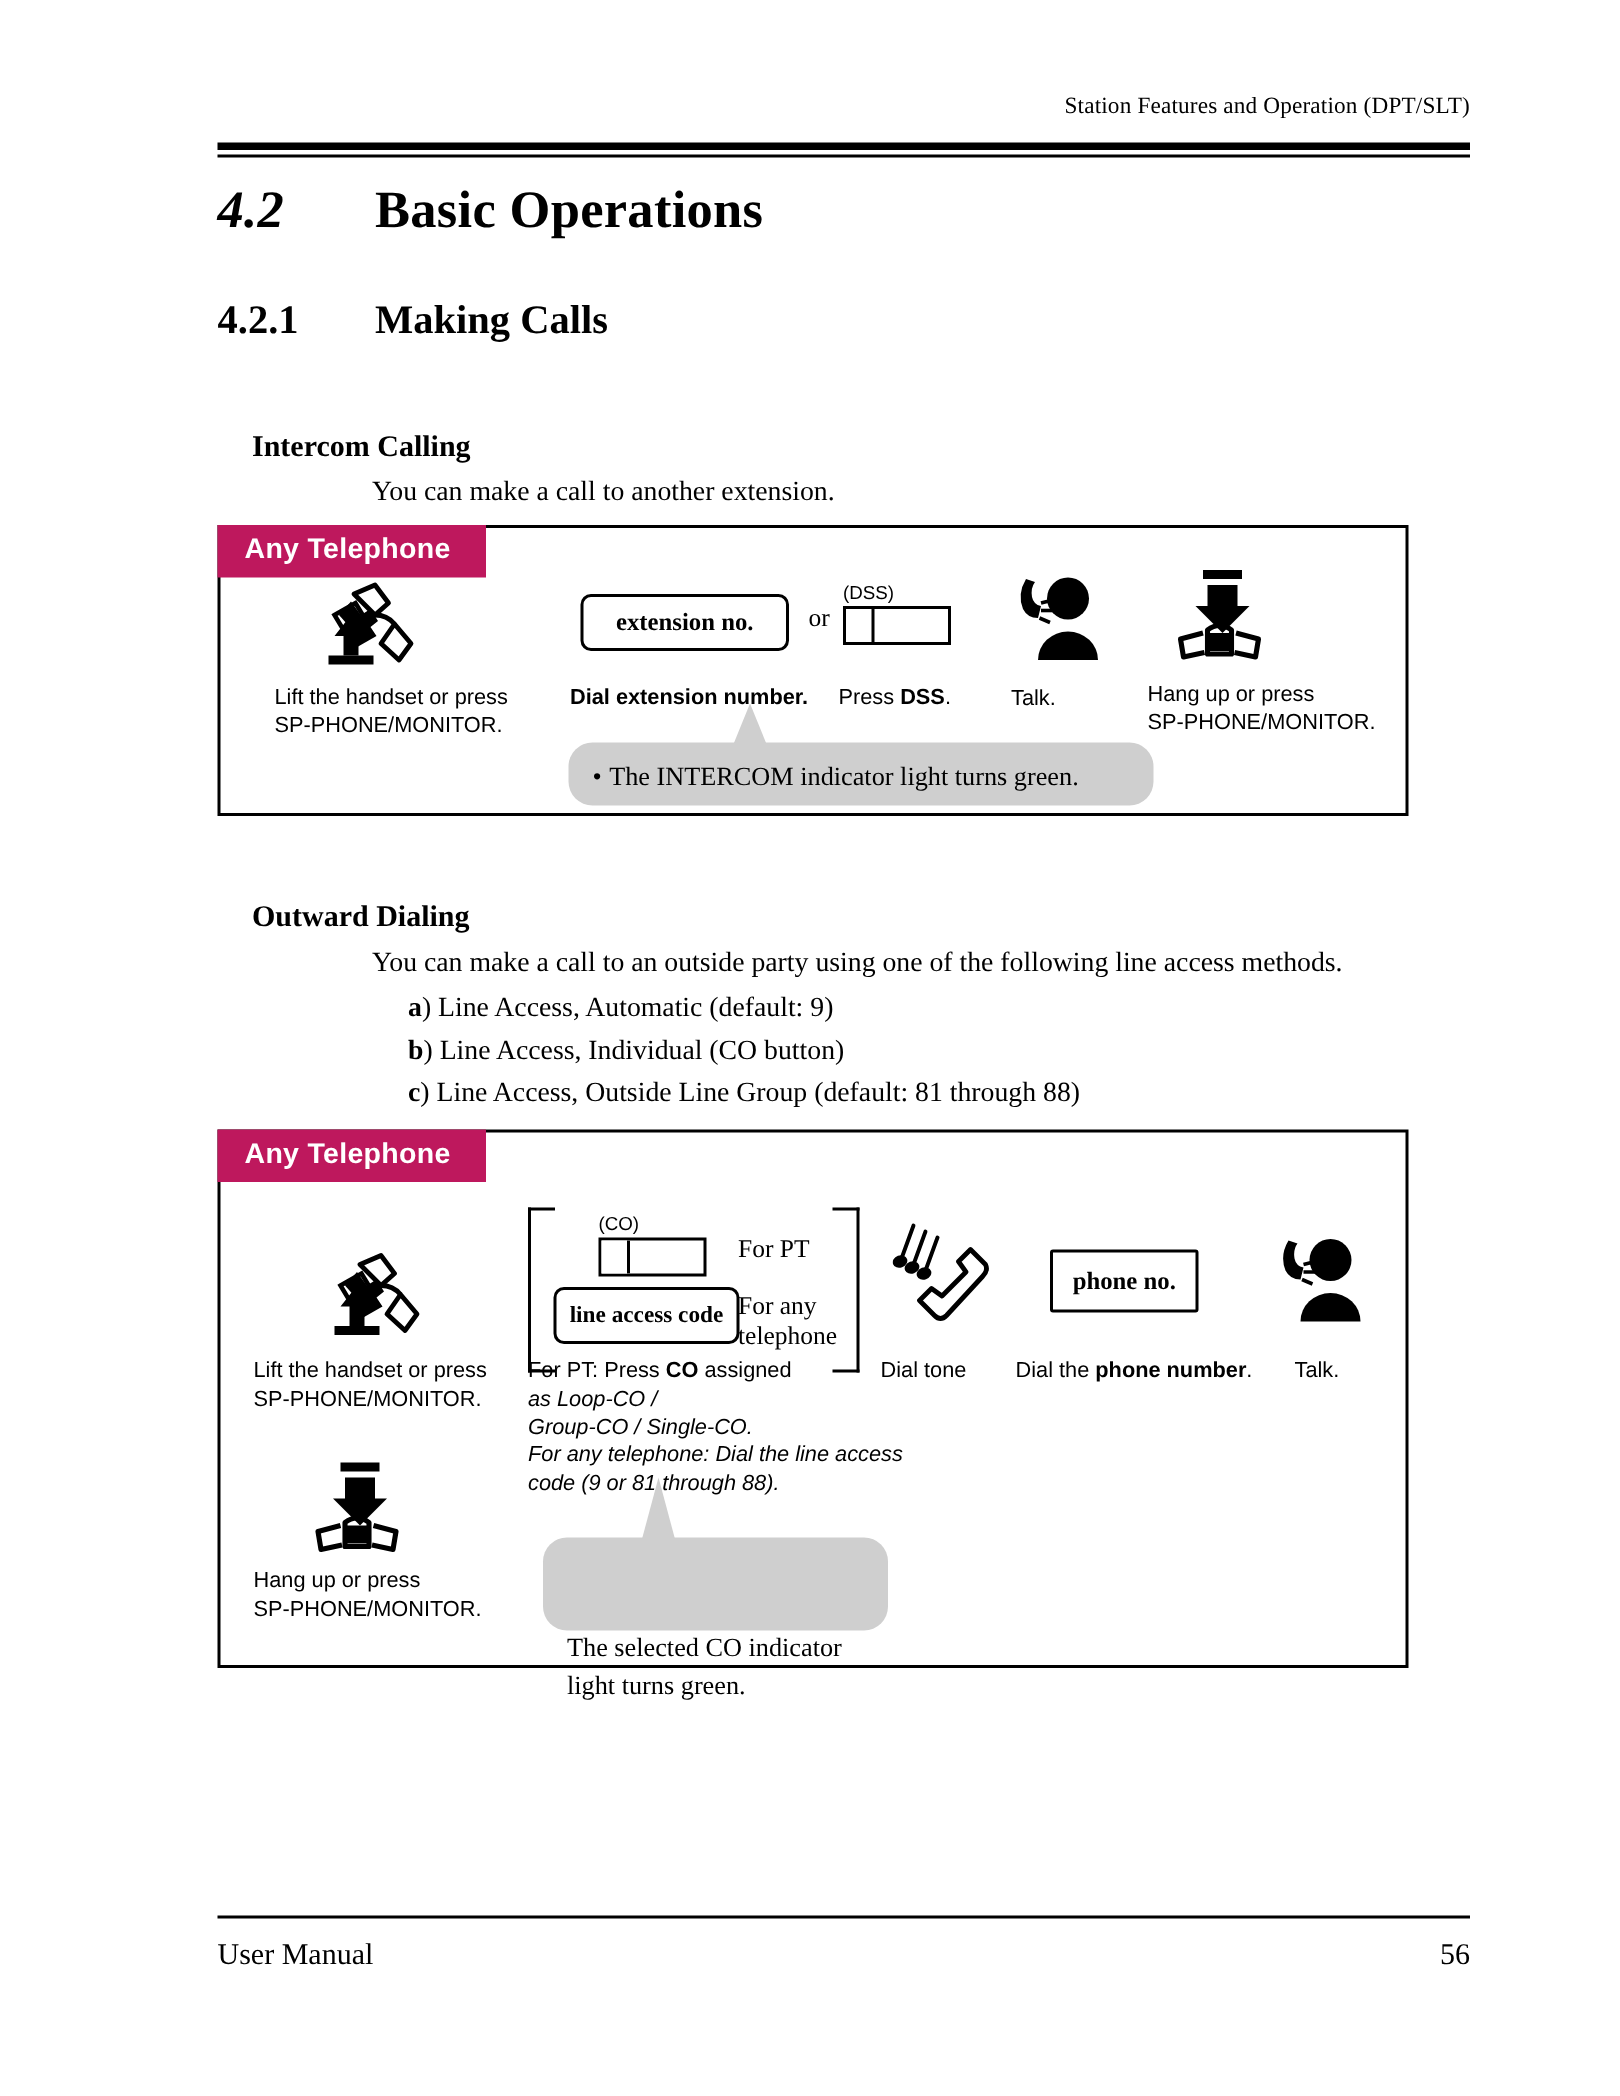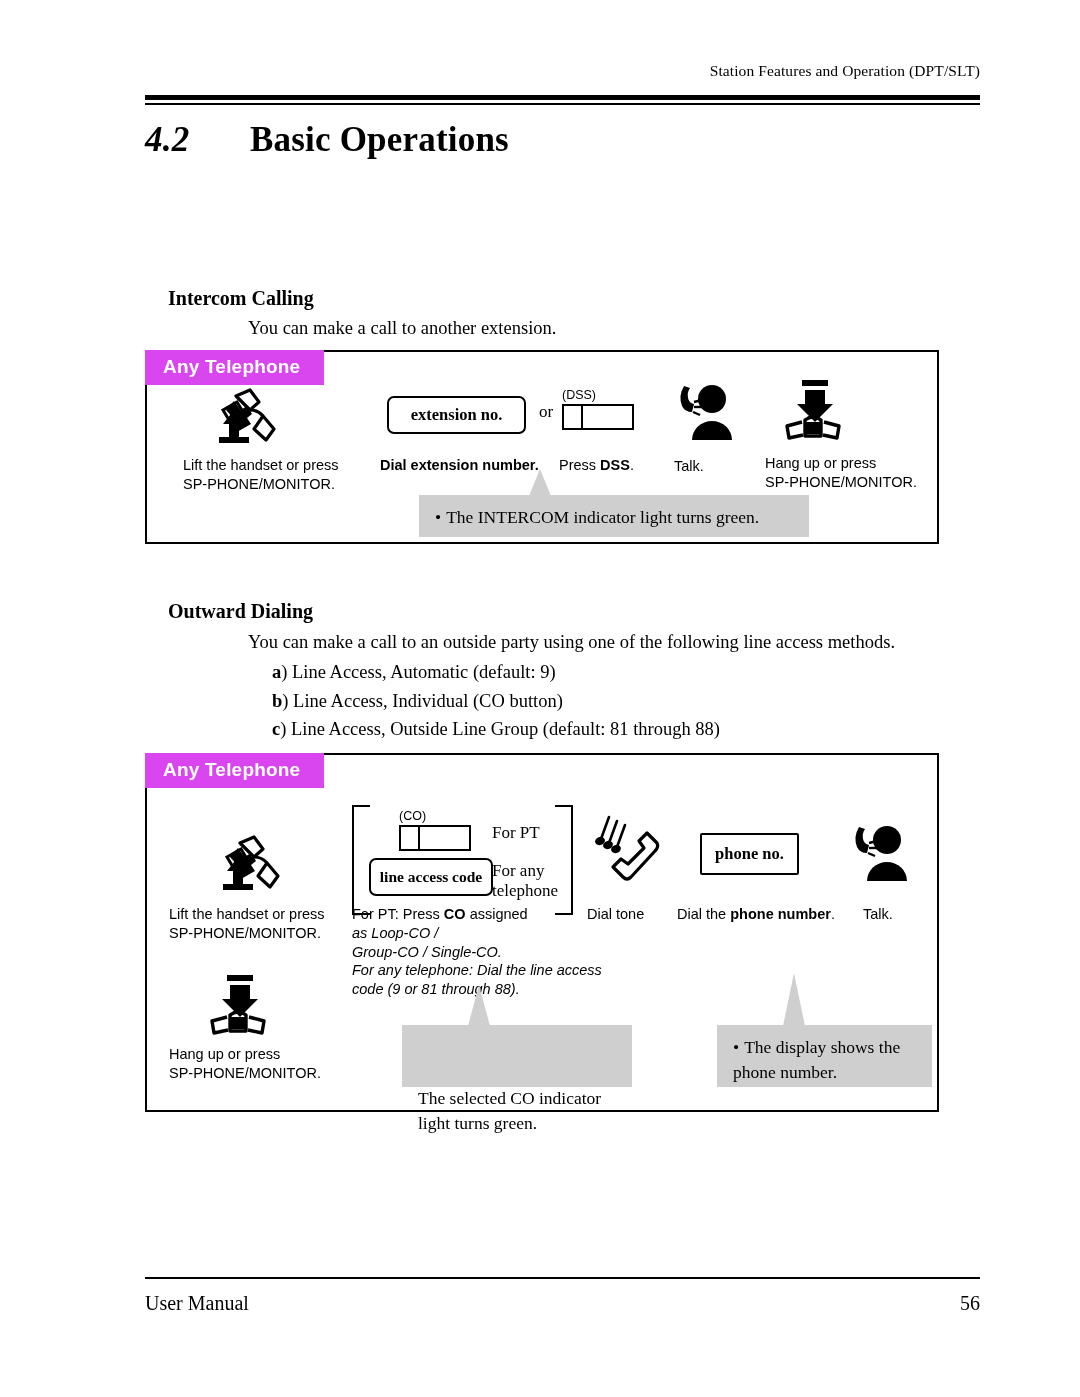--- a/index.html
+++ b/index.html
@@ -100,21 +100,21 @@
     border: 2.5px solid #000;
     background: #fff;
   }
   #box-intercom { top: 350px; height: 190px; }
   #box-outward  { top: 753px; height: 355px; }
 
   .box-tab {
     position: absolute;
     top: -2px;
     left: -2px;
-    background: #d946ef;
+    background: #be185d;
     color: #fff;
     font-family: "Liberation Sans", sans-serif;
     font-weight: bold;
     font-size: 19px;
     padding: 6px 24px 7px 18px;
     letter-spacing: 0.2px;
   }
   .cap {
     position: absolute;
     font-family: "Liberation Sans", sans-serif;
@@ -162,27 +162,26 @@
   .or-text {
     position: absolute;
     font-family: "Liberation Serif", serif;
     font-size: 17px;
   }
 
   
   .callout {
     position: absolute;
     background: #cfcfcf;
-    border-radius: 0;
+    border-radius: 16px;
     font-family: "Liberation Serif", serif;
     font-size: 17.5px;
     line-height: 1.45;
     padding: 10px 18px 11px 16px;
     box-sizing: border-box;
-    margin-left: 40px;
   }
   .callout .tail {
     position: absolute;
     top: -26px;
     width: 0;
     height: 0;
     border-left: 11px solid transparent;
     border-right: 11px solid transparent;
     border-bottom: 27px solid #cfcfcf;
   }
@@ -239,20 +238,23 @@
 <div class="page">
 
   <div class="page-header">Station Features and Operation (DPT/SLT)</div>
   <div class="header-rule-thick"></div>
   <div class="header-rule-thin"></div>
 
   <div class="h-section">
     <span class="num">4.2</span><span>Basic Operations</span>
   </div>
 
+  <div class="h-sub">
+    <span class="num">4.2.1</span><span>Making Calls</span>
+  </div>
 
   <div class="h-topic t1">Intercom Calling</div>
   <div class="body-text b1">You can make a call to another extension.</div>
 
   <div class="proc-box" id="box-intercom">
     <div class="box-tab">Any Telephone</div>
 
     <span class="icon" style="left:56px; top:36px;">
       <svg width="78" height="62" viewBox="0 0 78 62">
         <g fill="none" stroke="#000" stroke-width="3.2" stroke-linejoin="round">
@@ -421,24 +423,19 @@
       </svg>
     </span>
     <div class="cap" style="left:716px; top:150px;">Talk.</div>
 
     <div class="callout" style="left:215px; top:270px; width:230px; height:62px; white-space:pre-line;">
       <span class="tail" style="left:66px; top:-40px; border-bottom-width:41px;"></span>
       <span>The selected CO indicator
 light turns green.</span>
     </div>
 
-    <div class="callout" style="left:530px; top:270px; width:215px; height:62px;">
-      <span class="tail" style="left:66px; top:-52px; border-bottom-width:53px;"></span>
-      <span class="bullet">•</span><span style="white-space:pre-line;">The display shows the
-phone number.</span>
-    </div>
   </div>
 
   <div class="footer-rule"></div>
   <div class="footer-left">User Manual</div>
   <div class="footer-right">56</div>
 
 </div>
 
 </body></html>

